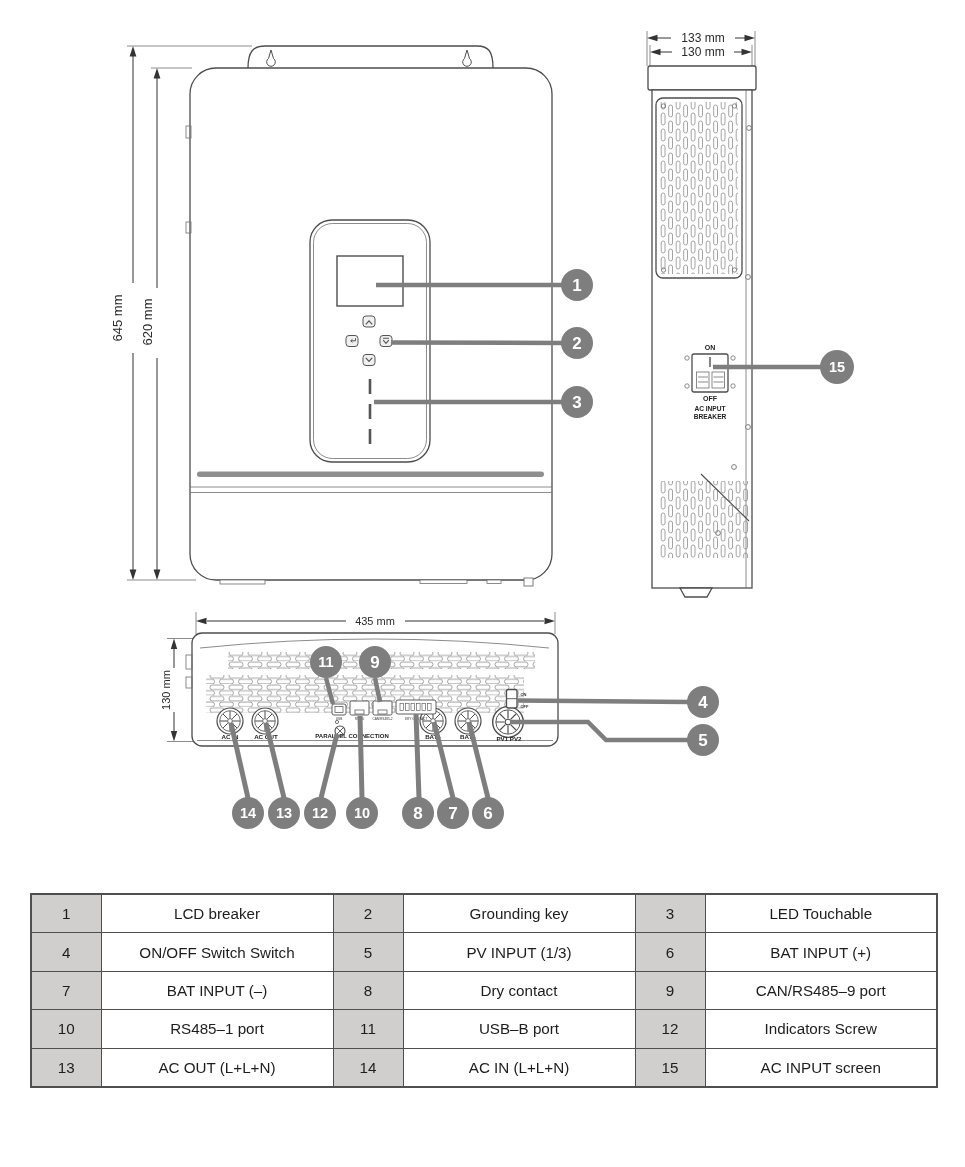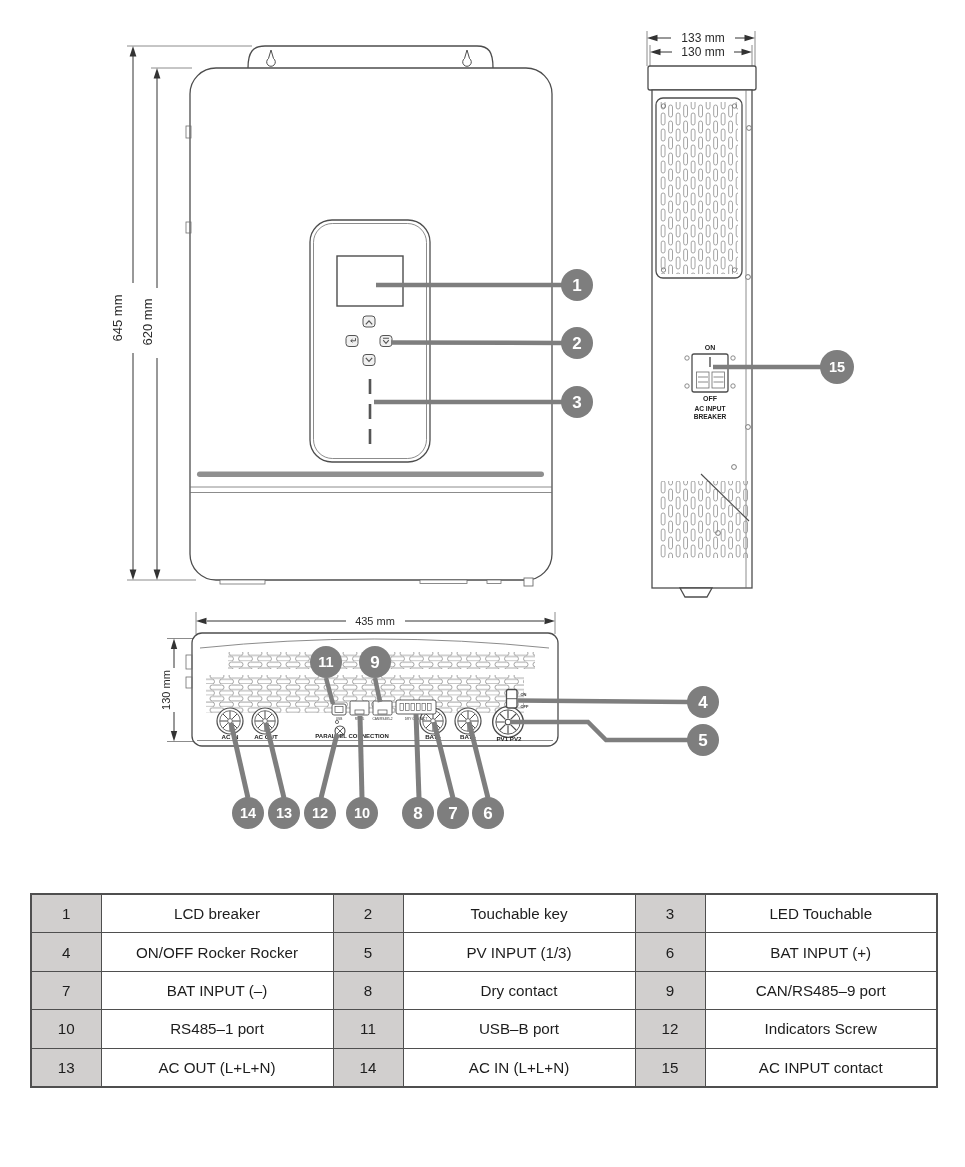--- a/index.html
+++ b/index.html
@@ -348,27 +348,27 @@
     <col style="width:70px">
         <col style="width:232px">
     <col style="width:70px">
         <col style="width:232px">
   </colgroup>
   <tbody>
     <tr>
       <td class="num">1</td>
       <td>LCD breaker</td>
       <td class="num">2</td>
-      <td>Touchable key</td>
+      <td>Grounding key</td>
       <td class="num">3</td>
       <td>LED Touchable</td>
     </tr>
     <tr>
       <td class="num">4</td>
-      <td>ON/OFF Rocker Rocker</td>
+      <td>ON/OFF Switch Switch</td>
       <td class="num">5</td>
       <td>PV INPUT (1/3)</td>
       <td class="num">6</td>
       <td>BAT INPUT (+)</td>
     </tr>
     <tr>
       <td class="num">7</td>
       <td>BAT INPUT (–)</td>
       <td class="num">8</td>
       <td>Dry contact</td>
@@ -382,18 +382,18 @@
       <td>USB–B port</td>
       <td class="num">12</td>
       <td>Indicators Screw</td>
     </tr>
     <tr>
       <td class="num">13</td>
       <td>AC OUT (L+L+N)</td>
       <td class="num">14</td>
       <td>AC IN (L+L+N)</td>
       <td class="num">15</td>
-      <td>AC INPUT contact</td>
+      <td>AC INPUT screen</td>
     </tr>
   </tbody>
 </table>
 
 </div>
 
 </body></html>

